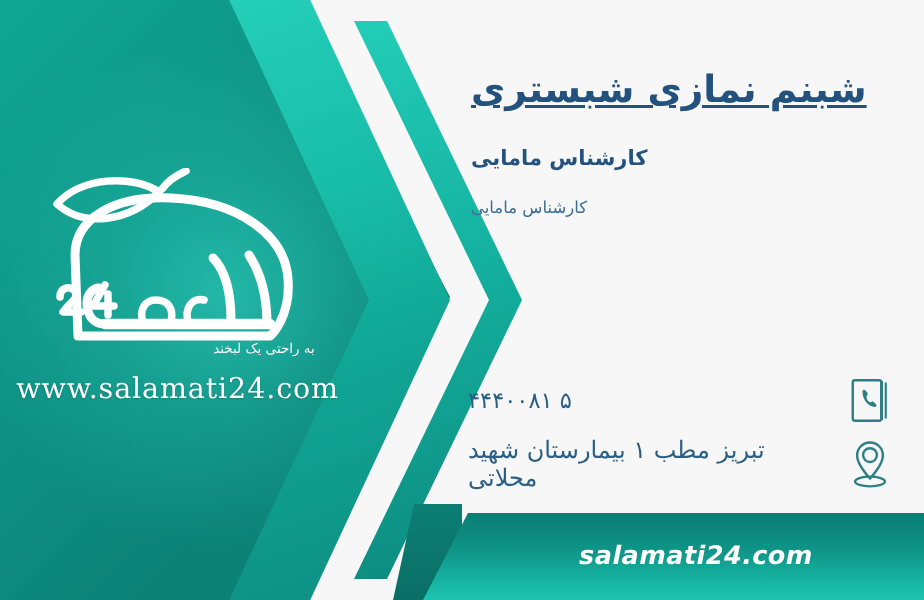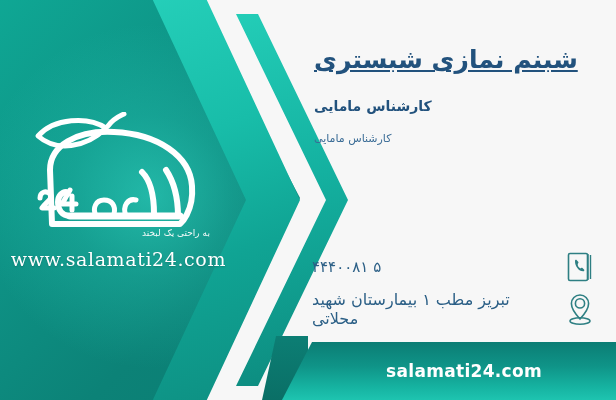--- a/index.html
+++ b/index.html
@@ -213,20 +213,21 @@
     width: 304px;
     height: 58px;
     display: flex;
     align-items: center;
     justify-content: center;
     color: #ffffff;
     font-size: 17px;
     font-weight: bold;
     letter-spacing: 0.3px;
     direction: ltr;
+    font-style: italic;
   }
 </style>
 </head>
 <body>
 
 <div class="card">
 
   <div class="teal-panel"></div>
   <div class="teal-glow"></div>
 

